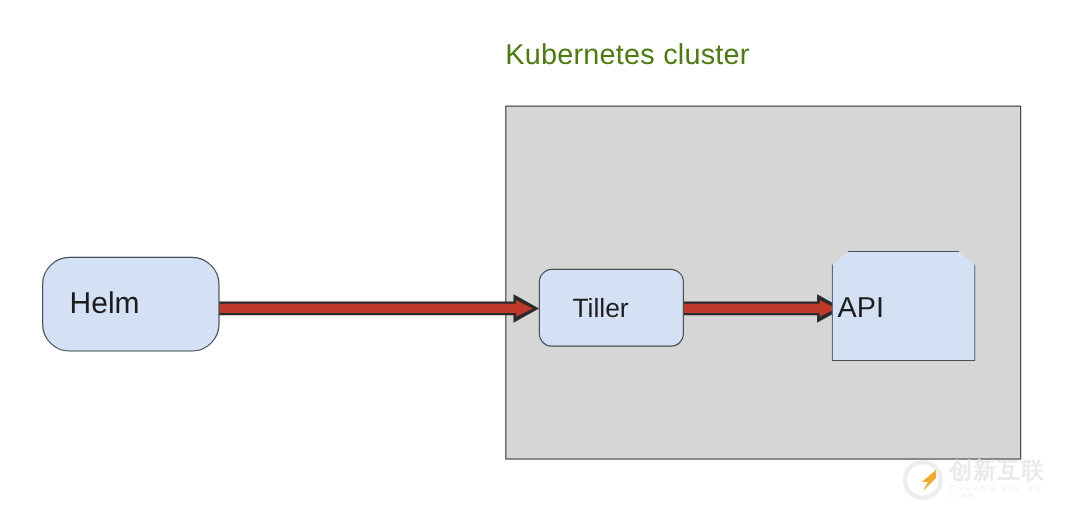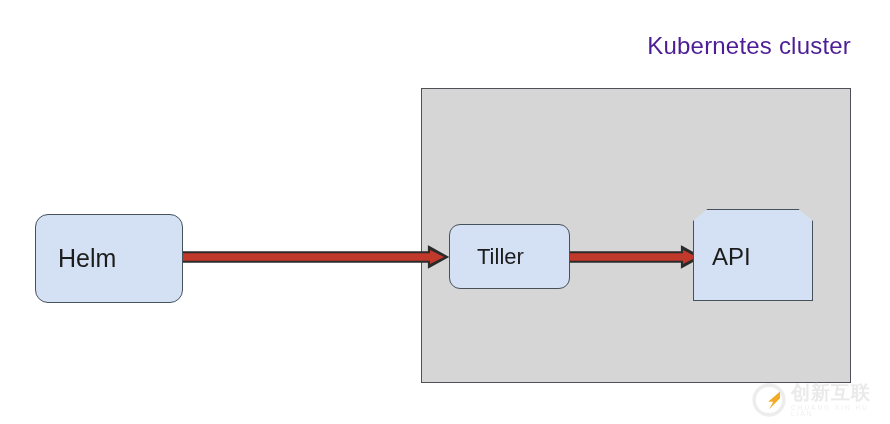--- a/index.html
+++ b/index.html
@@ -28,24 +28,24 @@
     height: 295px;
     background: #d6d6d6;
     border: 1px solid #4d5156;
     box-sizing: border-box;
   }
   .cluster-title {
     position: absolute;
     left: 421px;
     top: 32px;
     width: 430px;
-    text-align: right;
+    text-align: left;
     font-size: 24px;
     line-height: 28px;
-    color: #4c1d95;
+    color: #4d7c0f;
     letter-spacing: 0.2px;
     white-space: nowrap;
   }
 
   
   .node {
     position: absolute;
     box-sizing: border-box;
     background: #d4e1f4;
     border: 1.6px solid #46515a;
@@ -56,22 +56,22 @@
   }
   .node .node-label {
     display: block;
     width: 100%;
   }
 
   .node-helm {
     left: 35px;
     top: 214px;
     width: 148px;
-    height: 89px;
-    border-radius: 13px;
+    height: 79px;
+    border-radius: 23px;
     font-size: 25px;
     padding-left: 22px;
   }
 
   .node-tiller {
     left: 449px;
     top: 224px;
     width: 121px;
     height: 65px;
     border-radius: 11px;
@@ -95,21 +95,21 @@
     background: #d4e1f4;
     border: 1.6px solid #46515a;
     box-sizing: border-box;
     -webkit-clip-path: polygon(0 13%, 12% 0, 88% 0, 100% 13%, 100% 100%, 0 100%);
     clip-path: polygon(0 13%, 12% 0, 88% 0, 100% 13%, 100% 100%, 0 100%);
   }
   .node-api .node-label {
     position: relative;
     z-index: 2;
     font-size: 24px;
-    padding-left: 19px;
+    padding-left: 5px;
     margin-top: 4px;
   }
 
   
   .arrow-svg {
     position: absolute;
     z-index: 2;
     overflow: visible;
   }
   .arrow-line {

